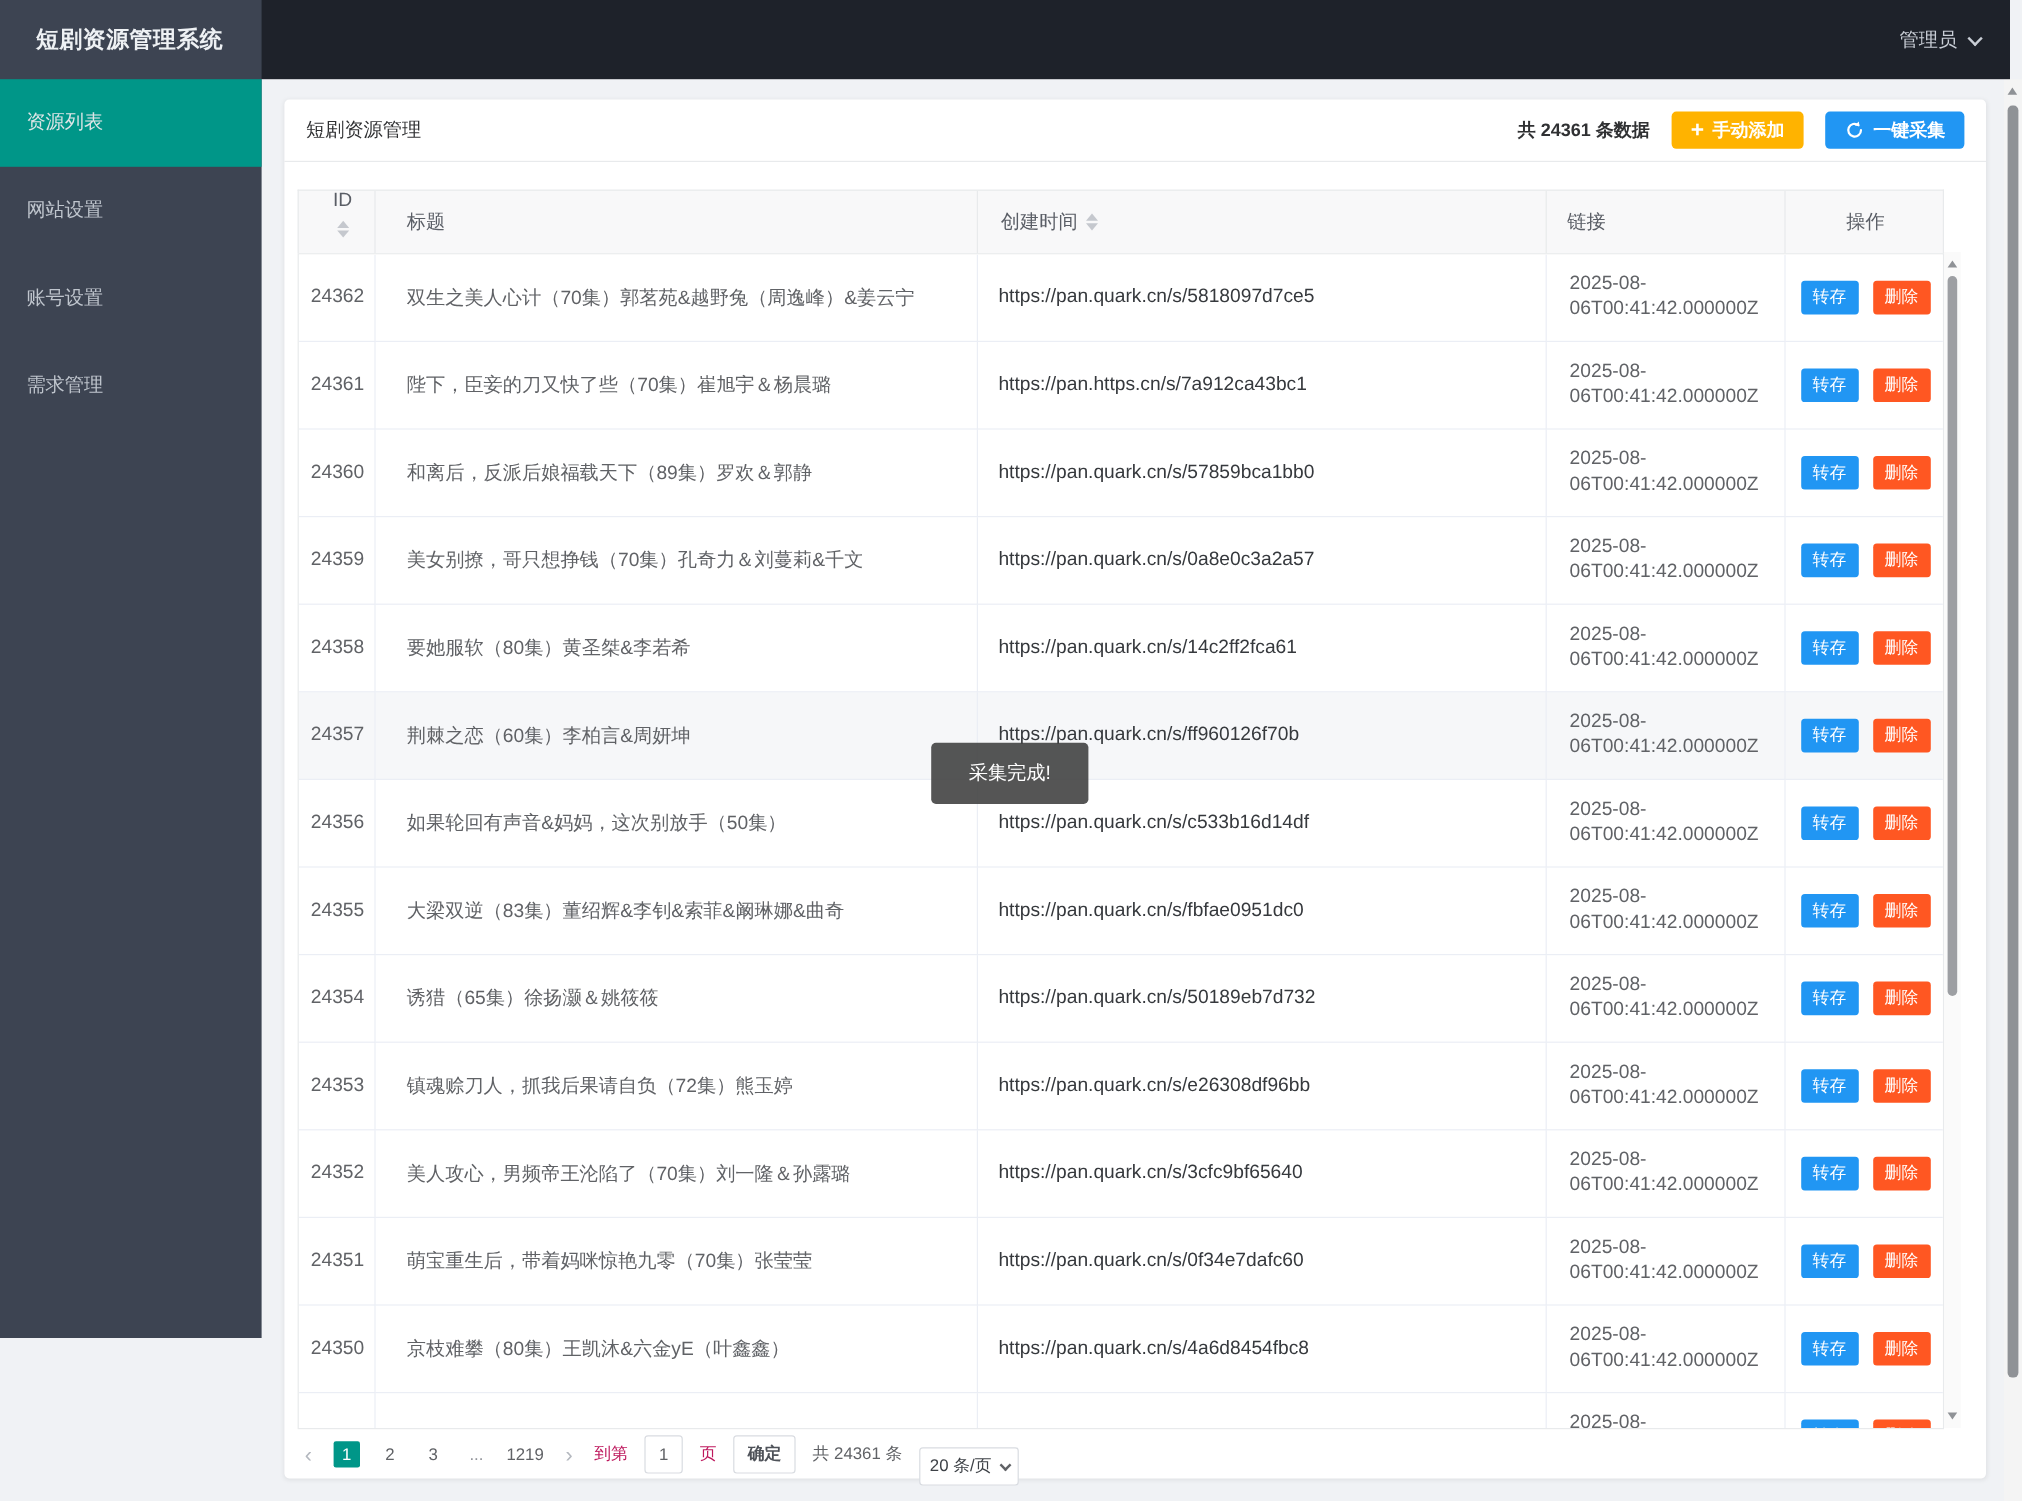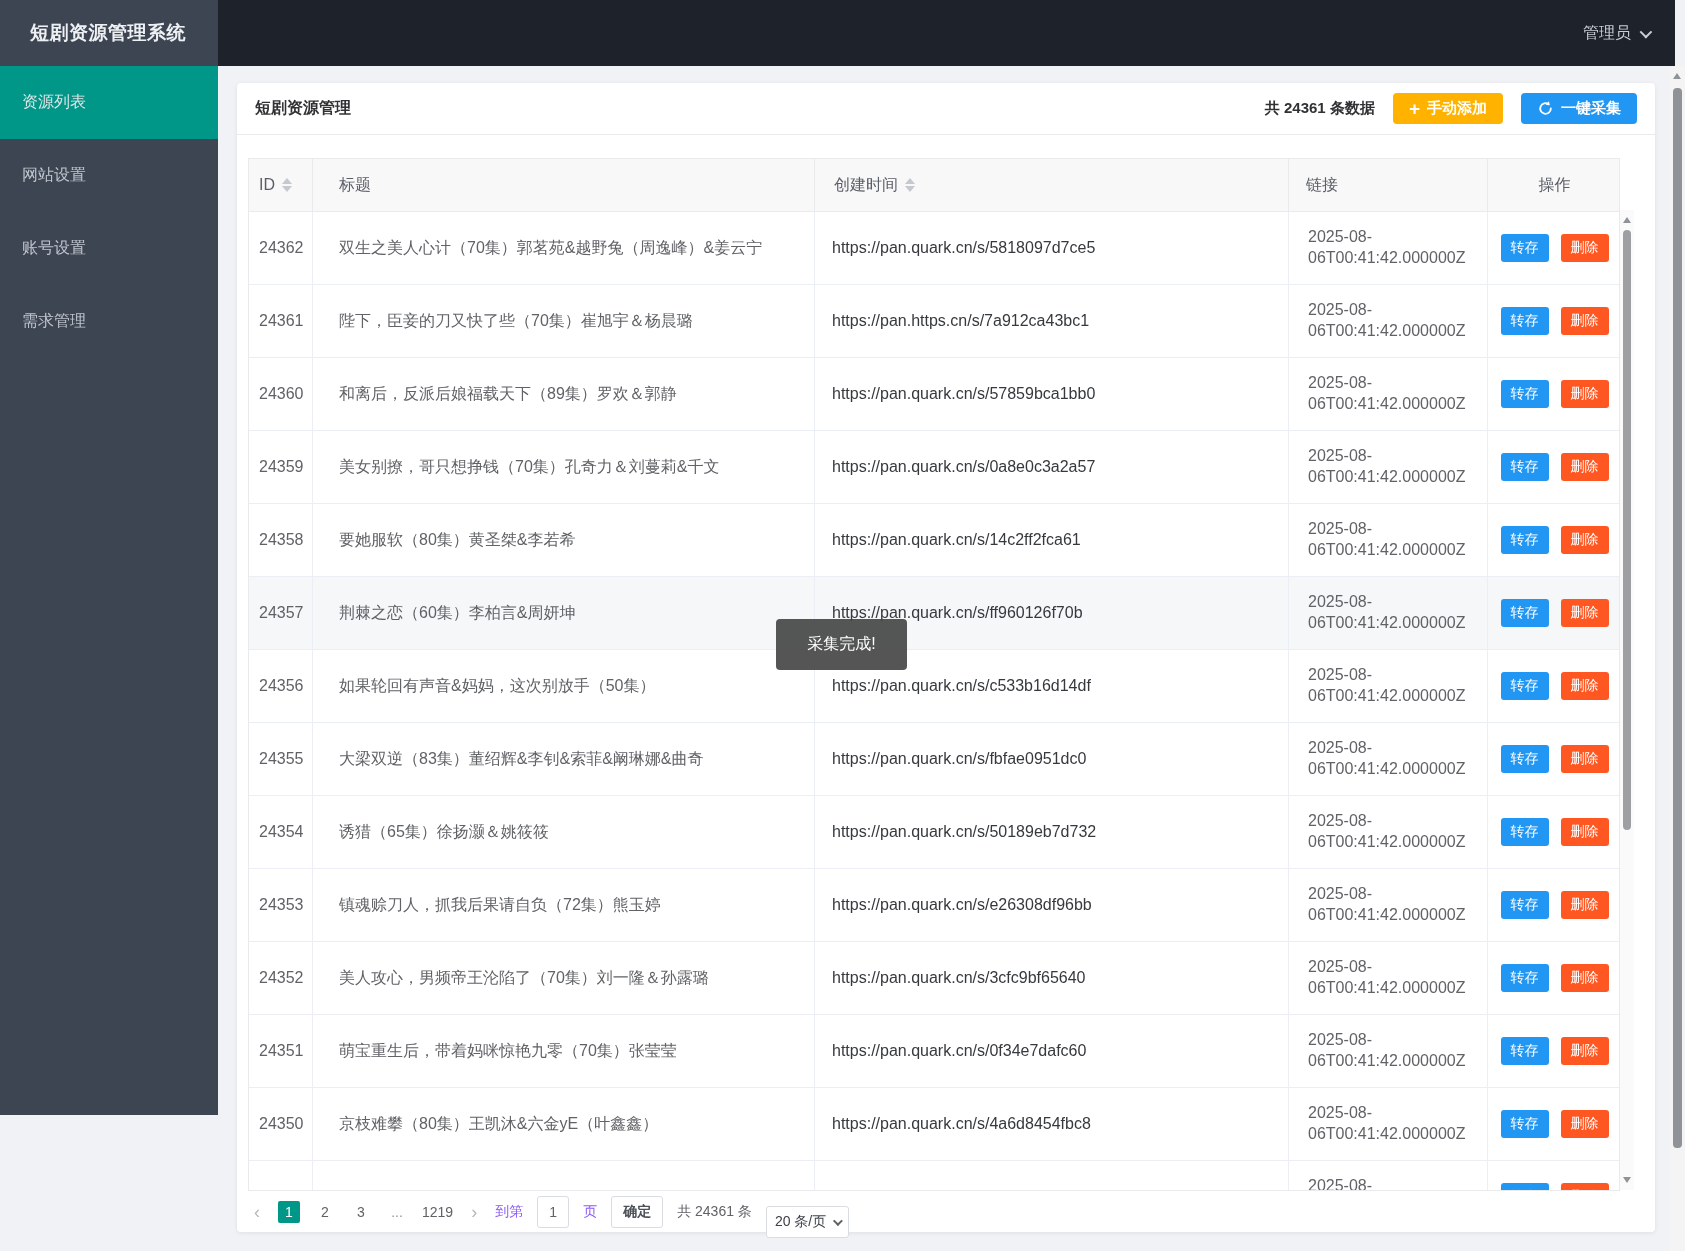--- a/index.html
+++ b/index.html
@@ -22,37 +22,37 @@
     color:#bfc5cd; font-size:16px; cursor:pointer; }
   .nav-item.active { background:#009688; color:#dde5e6; }
 
   
   .main { position:absolute; left:218px; top:66px; width:1452px; height:1185px; background:#f0f2f5; }
   .card { position:absolute; left:19px; top:17px; width:1418px; height:1149px;
     background:#fff; border-radius:4px; box-shadow:0 1px 4px rgba(0,0,0,.08); }
 
   .card-header { height:52px; padding:0 18px; display:flex; align-items:center;
     justify-content:space-between; border-bottom:1px solid #e8eaec; }
-  .card-title { font-size:16px; font-weight:bold; color:#303133; }
+  .card-title { font-size:16px; font-weight:normal; color:#303133; }
   .header-right { display:flex; align-items:center; gap:18px; }
   .total-text { font-size:15px; font-weight:bold; color:#303133; }
   .btn { border:none; border-radius:4px; height:31px; padding:0 16px; font-size:15px;
     font-weight:bold; color:#fff; display:flex; align-items:center; gap:7px; cursor:pointer; }
   .btn-add { background:#ffb300; }
   .btn-collect { background:#2196f3; }
   .plus-glyph { font-size:19px; font-weight:bold; line-height:1; }
 
   
   .table-wrap { position:relative; margin:23px 11px 0 11px; width:1386px; }
   .tgrid { display:grid; grid-template-columns:64px 502px 474px 199px 133px; }
   .thead { background:#f8f8f9; border:1px solid #e8eaec; border-bottom:none; width:1372px; }
   .th { height:52px; display:flex; align-items:center; font-size:16px; color:#5a5e66;
     padding-left:19px; border-right:1px solid #e8eaec; gap:7px; }
   .th:last-child { border-right:none; justify-content:center; padding-left:0; }
-  .th-id { padding-left:10px; }
+  .th-id { padding-left:10px;flex-direction:column; }
   .th-title { padding-left:26px; }
   .th-link { padding-left:17px; }
   .sorter { display:inline-flex; flex-direction:column; gap:2px; cursor:pointer; }
   .sorter i { width:0; height:0; border-left:5px solid transparent; border-right:5px solid transparent; }
   .sorter .up { border-bottom:6px solid #c5c8ce; }
   .sorter .dn { border-top:6px solid #c5c8ce; }
 
   .tbody-viewport { width:1372px; height:980px; overflow:hidden;
     border:1px solid #e8eaec; border-top:1px solid #e8eaec; }
   .trow { background:#fff; }
@@ -83,21 +83,21 @@
   .inner-scrollbar .sb-thumb { top:20px; height:600px; }
 
   
   .pagination { height:42px; margin:0 11px; display:flex; align-items:center; gap:14px;
     font-size:14px; color:#606266; padding-left:2px; }
   .pg-chevron { font-size:18px; color:#b4b8bf; cursor:pointer; padding:0 4px; }
   .pg-num { min-width:22px; height:22px; display:flex; align-items:center; justify-content:center;
     cursor:pointer; color:#606266; }
   .pg-num.active { background:#009688; color:#fff; border-radius:2px; cursor:default; }
   .pg-dots { color:#909399; }
-  .pg-label { color:#8b5cf6;text-align:right; }
+  .pg-label { color:#be185d;text-align:right; }
   .goto-input { width:32px; height:32px; border:1px solid #d9dce1; border-radius:3px;
     text-align:center; font-size:14px; color:#606266; background:#fff; }
   .confirm-btn { height:32px; padding:0 11px; background:#fff; border:1px solid #d9dce1;
     border-radius:3px; font-size:14px; font-weight:bold; color:#4e5259; cursor:pointer; }
   .page-size { height:32px; border:1px solid #d9dce1; border-radius:3px; background:#fff;
     display:flex; align-items:center; gap:7px; padding:0 8px; cursor:pointer; color:#3e4247;margin-top:20px; }
   .page-size .chevron-down { border-color:#606266; width:7px; height:7px; }
 
   
   .outer-scrollbar { position:absolute; right:0; top:66px; width:15px; height:1185px; background:#f4f4f4; }

